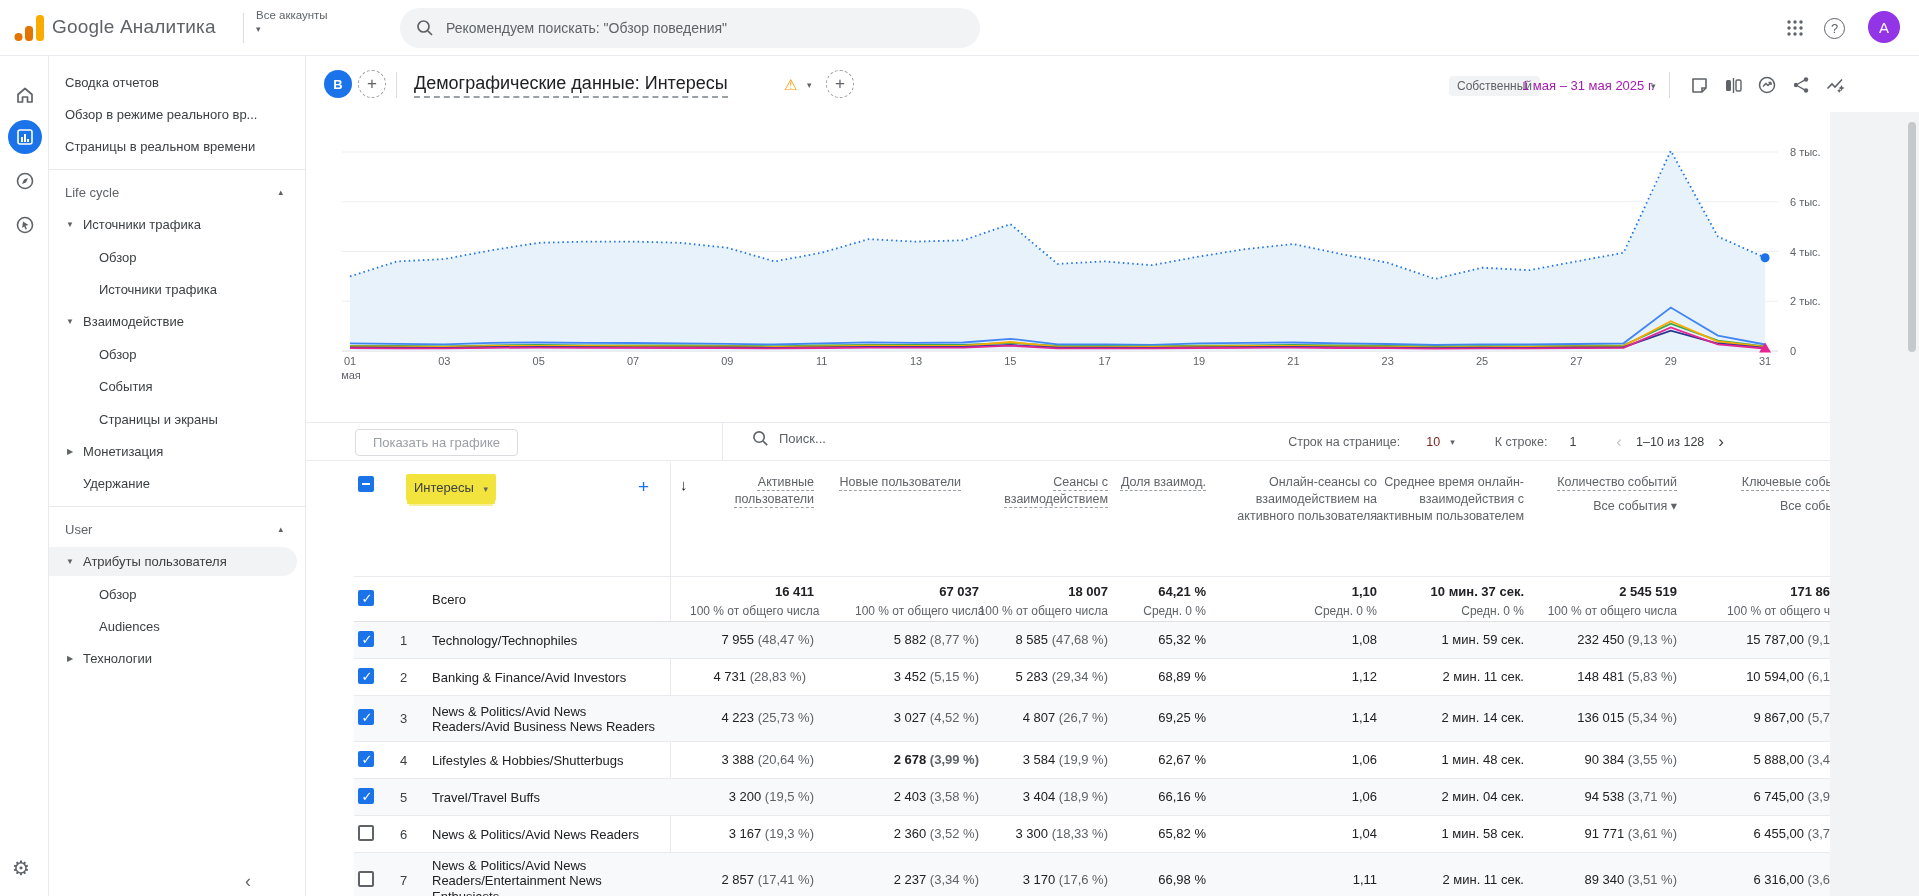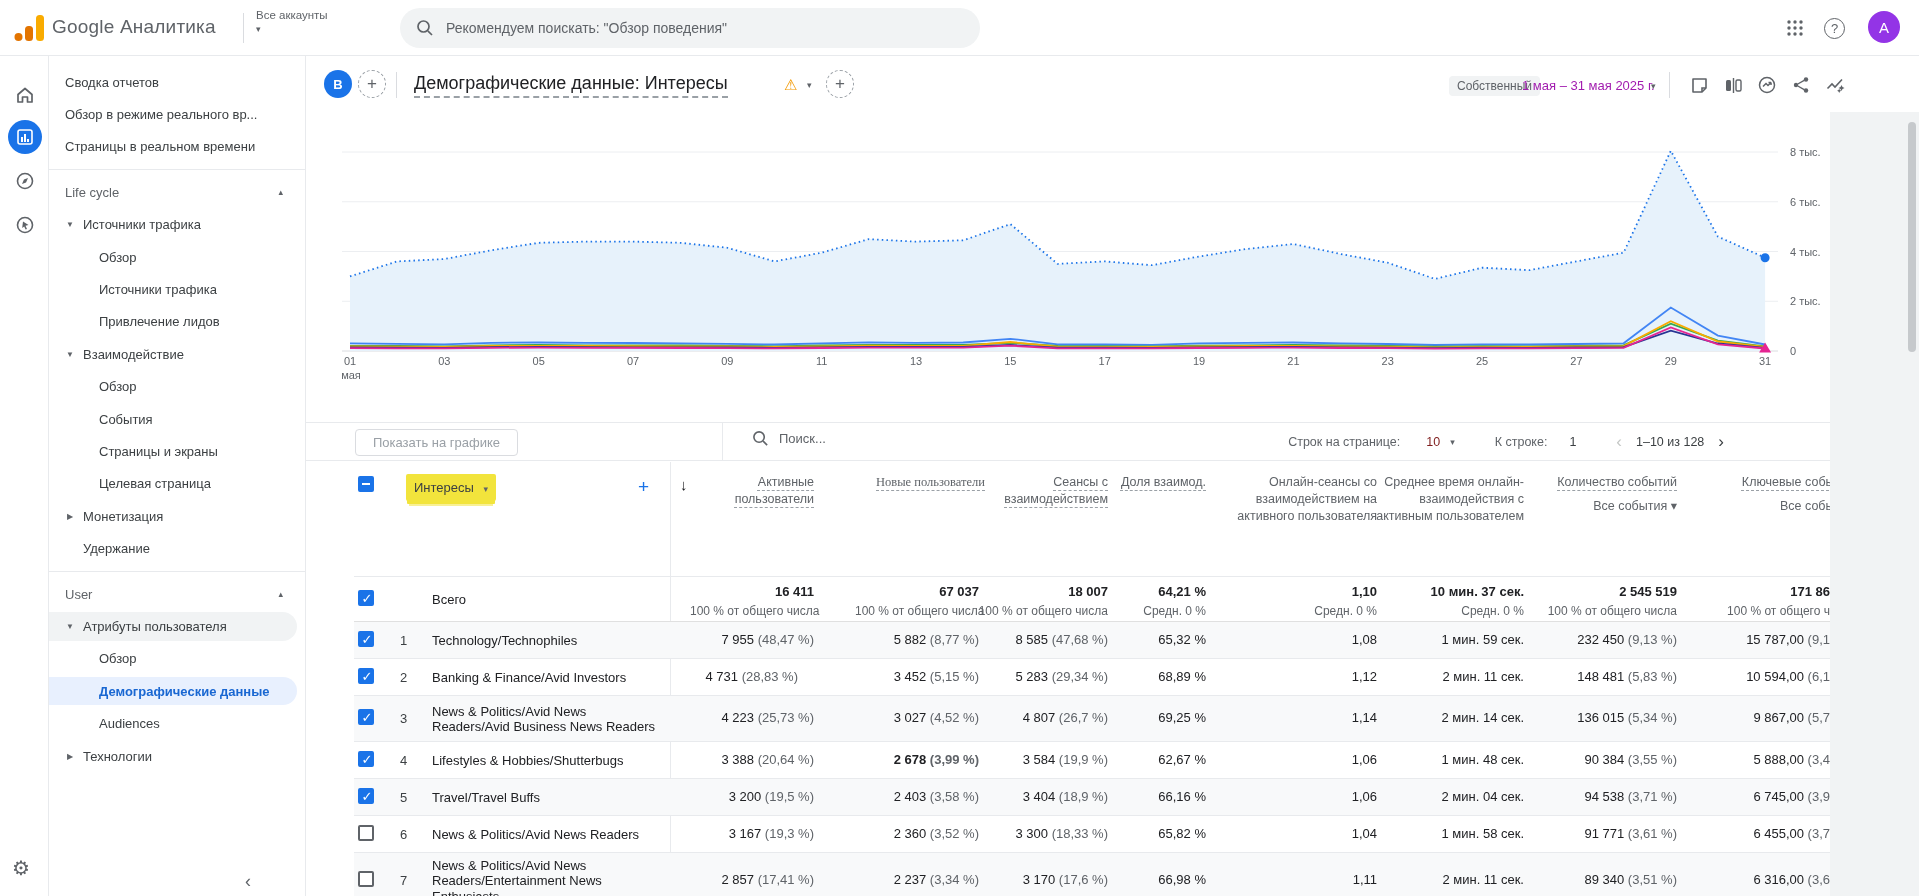--- a/index.html
+++ b/index.html
@@ -242,42 +242,34 @@
       <div class="sb-item">
         <span class="pill"></span>
         <span class="lbl" style="padding-left: 50px;">Обзор</span>
       </div>
       <div class="sb-item">
         <span class="pill"></span>
         <span class="lbl" style="padding-left: 50px;">Источники трафика</span>
       </div>
       <div class="sb-item">
         <span class="pill"></span>
-        <span class="lbl" style="padding-left: 50px;">Привлечение лидов</span>
-      </div>
-      <div class="sb-item">
-        <span class="pill"></span>
         <span class="tw">▼</span>
         <span class="lbl" style="padding-left: 34px;">Взаимодействие</span>
       </div>
       <div class="sb-item">
         <span class="pill"></span>
         <span class="lbl" style="padding-left: 50px;">Обзор</span>
       </div>
       <div class="sb-item">
         <span class="pill"></span>
         <span class="lbl" style="padding-left: 50px;">События</span>
       </div>
       <div class="sb-item">
         <span class="pill"></span>
         <span class="lbl" style="padding-left: 50px;">Страницы и экраны</span>
-      </div>
-      <div class="sb-item">
-        <span class="pill"></span>
-        <span class="lbl" style="padding-left: 50px;">Целевая страница</span>
       </div>
       <div class="sb-item">
         <span class="pill"></span>
         <span class="tw">▶</span>
         <span class="lbl" style="padding-left: 34px;">Монетизация</span>
       </div>
       <div class="sb-item">
         <span class="pill"></span>
         <span class="lbl" style="padding-left: 34px;">Удержание</span>
       </div>
@@ -287,24 +279,20 @@
         <span class="chev">▴</span>
       </div>
       <div class="sb-item hover">
         <span class="pill"></span>
         <span class="tw">▼</span>
         <span class="lbl" style="padding-left: 34px;">Атрибуты пользователя</span>
       </div>
       <div class="sb-item">
         <span class="pill"></span>
         <span class="lbl" style="padding-left: 50px;">Обзор</span>
-      </div>
-      <div class="sb-item active">
-        <span class="pill"></span>
-        <span class="lbl" style="padding-left: 50px;">Демографические данные</span>
       </div>
       <div class="sb-item">
         <span class="pill"></span>
         <span class="lbl" style="padding-left: 50px;">Audiences</span>
       </div>
       <div class="sb-item">
         <span class="pill"></span>
         <span class="tw">▶</span>
         <span class="lbl" style="padding-left: 34px;">Технологии</span>
       </div>
@@ -463,21 +451,21 @@
           <span>Интересы</span>
           <span style="font-size:9px; color:#5f6368; margin-left:6px;">▾</span>
         </div>
         <div class="add-col">+</div>
         <div class="sort-ar">↓</div>
       <div class="hcell" style="left: 336px; width: 124px;">
             <div>
               <div class="lab dashed">Активные пользователи</div>
             </div>
           </div>
-          <div class="hcell" style="left: 507px; width: 124px; font-family: Liberation Serif, serif;">
+          <div class="hcell" style="left: 483px; width: 124px;">
             <div>
               <div class="lab dashed">Новые пользователи</div>
             </div>
           </div>
           <div class="hcell" style="left: 620px; width: 134px;">
             <div>
               <div class="lab dashed">Сеансы с взаимодействием</div>
             </div>
           </div>
           <div class="hcell" style="left: 746px; width: 106px;">
@@ -555,21 +543,21 @@
             <div class="cell" style="left: 746px; width: 106px; top: 9.5px;"><span>65,32 %</span></div>
             <div class="cell" style="left: 873px; width: 150px; top: 9.5px;"><span>1,08</span></div>
             <div class="cell" style="left: 1020px; width: 150px; top: 9.5px;"><span>1 мин. 59 сек.</span></div>
             <div class="cell" style="left: 1183px; width: 140px; top: 9.5px;"><span>232 450 </span><span class="par">(9,13 %)</span></div>
             <div class="cell" style="left: 1348px; width: 128px; top: 9.5px;"><span>15 787,00 </span><span class="par">(9,1</span></div>
           </div>
           <div class="trow" style="top: 197px; height: 37px; border-bottom: 1px solid rgb(232, 234, 237);">
             <div class="cb on cbox" style="top: 8.5px;"></div>
             <div class="rank" style="top: 10.5px;">2</div>
             <div class="name" style="top: 10.75px;">Banking &amp; Finance/Avid Investors</div>
-            <div class="cell" style="left: 320px; width: 124px; top: 9.5px;"><span>4 731 </span><span class="par">(28,83 %)</span></div>
+            <div class="cell" style="left: 328px; width: 124px; top: 9.5px;"><span>4 731 </span><span class="par">(28,83 %)</span></div>
             <div class="cell" style="left: 501px; width: 124px; top: 9.5px;"><span>3 452 </span><span class="par">(5,15 %)</span></div>
             <div class="cell" style="left: 620px; width: 134px; top: 9.5px;"><span>5 283 </span><span class="par">(29,34 %)</span></div>
             <div class="cell" style="left: 746px; width: 106px; top: 9.5px;"><span>68,89 %</span></div>
             <div class="cell" style="left: 873px; width: 150px; top: 9.5px;"><span>1,12</span></div>
             <div class="cell" style="left: 1020px; width: 150px; top: 9.5px;"><span>2 мин. 11 сек.</span></div>
             <div class="cell" style="left: 1183px; width: 140px; top: 9.5px;"><span>148 481 </span><span class="par">(5,83 %)</span></div>
             <div class="cell" style="left: 1348px; width: 128px; top: 9.5px;"><span>10 594,00 </span><span class="par">(6,1</span></div>
           </div>
           <div class="trow stripe" style="top: 234px; height: 46px; border-bottom: 1px solid rgb(232, 234, 237);">
             <div class="cb on cbox" style="top: 13px;"></div>

